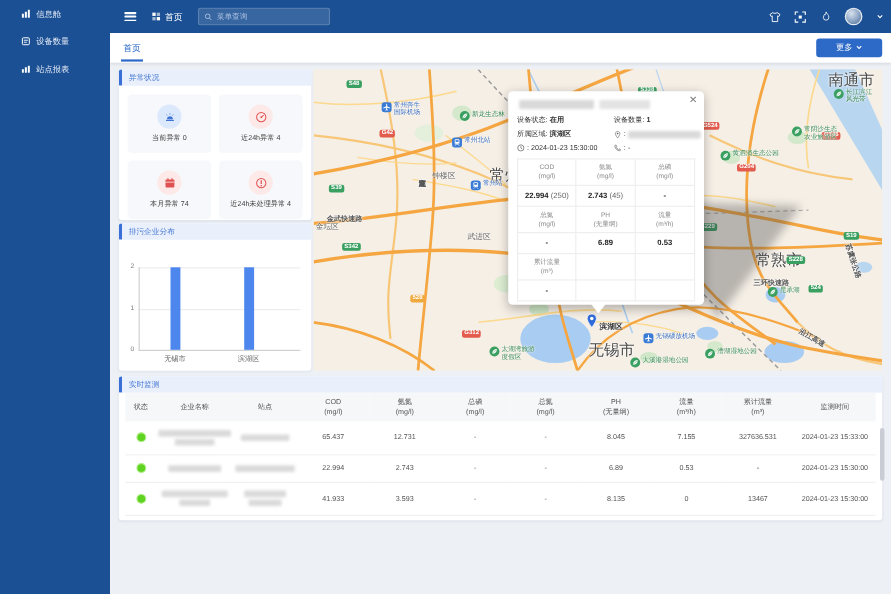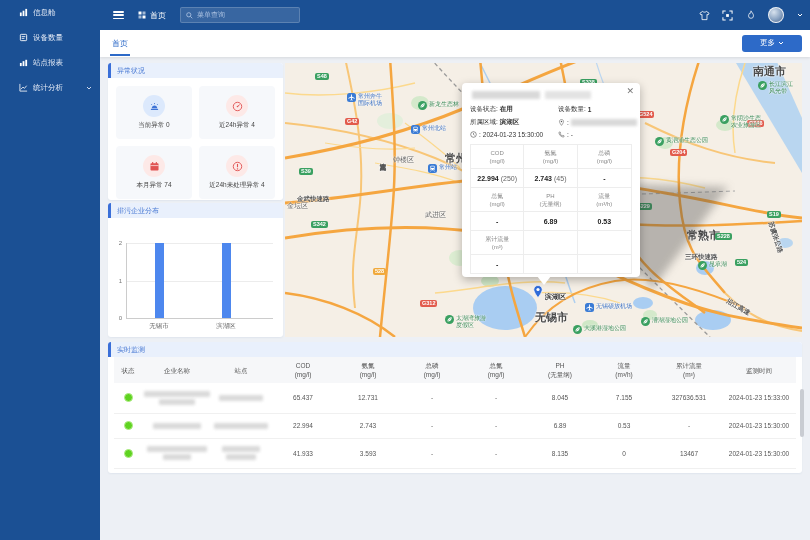--- a/index.html
+++ b/index.html
@@ -42,21 +42,21 @@
 .gline{position:absolute;left:18px;right:10px;height:1px;background:#ececec}
 .tick{position:absolute;width:14px;text-align:right;font-size:6px;color:#777;transform:translateY(-50%)}
 #axis-y{position:absolute;left:18px;top:25px;width:1px;height:76px;background:#ccc}
 #axis-x{position:absolute;left:18px;right:10px;top:100px;height:1px;background:#ccc}
 .bar{position:absolute;bottom:19px;width:9px;background:#4d87ee}
 .bcat{position:absolute;top:104px;font-size:6.5px;color:#666;width:40px;text-align:center}
 
 #map{position:absolute;left:285px;top:63px;width:517px;height:274px;background:#f5efe6;overflow:hidden}
 #map svg.base{position:absolute;left:0;top:0}
 .mf{position:absolute;white-space:nowrap;z-index:2}
-.mf.city{font-size:11px;color:#4a4a4a;font-weight:bold;text-shadow:0 0 2px #fff,0 0 2px #fff}
+.mf.city{font-size:14px;color:#4a4a4a;font-weight:normal;text-shadow:0 0 2px #fff,0 0 2px #fff}
 .mf.district{font-size:7px;color:#666;text-shadow:0 0 2px #fff,0 0 2px #fff}
 .mf.roadlabel{font-size:6.5px;color:#555;font-weight:bold;text-shadow:0 0 2px #fff,0 0 2px #fff}
 .mf.roadlabel.vert{writing-mode:vertical-rl;text-orientation:upright}
 .mf.shield{font-size:5.5px;color:#fff;padding:0px 2px;border-radius:2px;line-height:7px;font-weight:bold}
 .mf.shield.red{background:#e25b4d}
 .mf.shield.green{background:#3aa061}
 .mf.shield.yellow{background:#f0a93c}
 .mf.poi{display:flex;align-items:flex-start;gap:2px}
 .mf.poi .pico{width:9px;height:9px;border-radius:2.5px;display:flex;align-items:center;justify-content:center;flex:0 0 9px}
 .mf.poi .pico svg{width:7px;height:7px;display:block}
@@ -124,32 +124,20 @@
   </div>
   <div class="mitem msub">
     <span class="micon">
         <svg viewBox="0 0 10 10">
           <rect x="1" y="5.5" width="2" height="3.5" fill="#fff"></rect>
           <rect x="4" y="3.5" width="2" height="5.5" fill="#fff"></rect>
           <rect x="7" y="2" width="2" height="7" fill="#fff"></rect>
         </svg>
       </span>
     <span>站点报表</span>
-  </div>
-  <div class="mitem msub">
-    <span class="micon">
-        <svg viewBox="0 0 10 10">
-          <path d="M1 1 V9 H9" stroke="#fff" stroke-width="0.9" fill="none"></path>
-          <path d="M2 7 L4.5 4.5 L6 6 L8.5 3" stroke="#fff" stroke-width="0.9" fill="none"></path>
-        </svg>
-      </span>
-    <span>统计分析</span>
-    <span class="chev"><svg width="6" height="4" viewBox="0 0 6 4">
-          <path d="M1 1 L3 3 L5 1" stroke="#cfd9ec" stroke-width="1" fill="none"></path>
-        </svg></span>
   </div>
 </aside>
 
 <header id="topbar">
   <div id="hamburger">
       <i></i>
       <i></i>
       <i></i>
     </div>
   <div id="home-chip">

